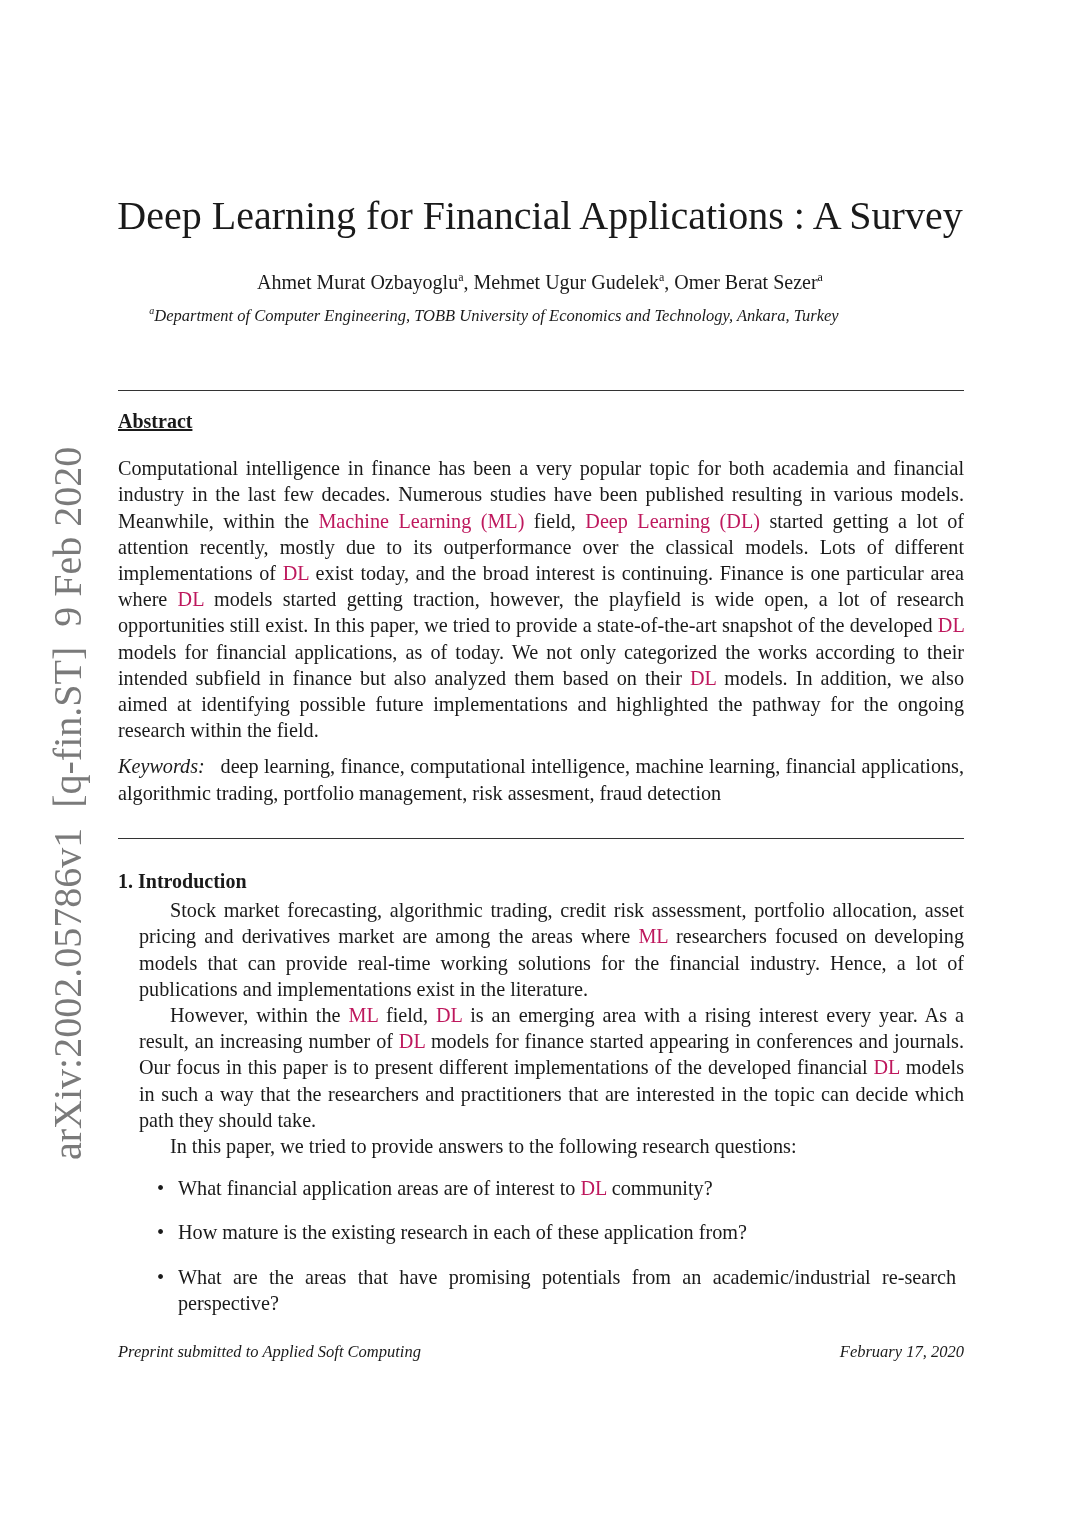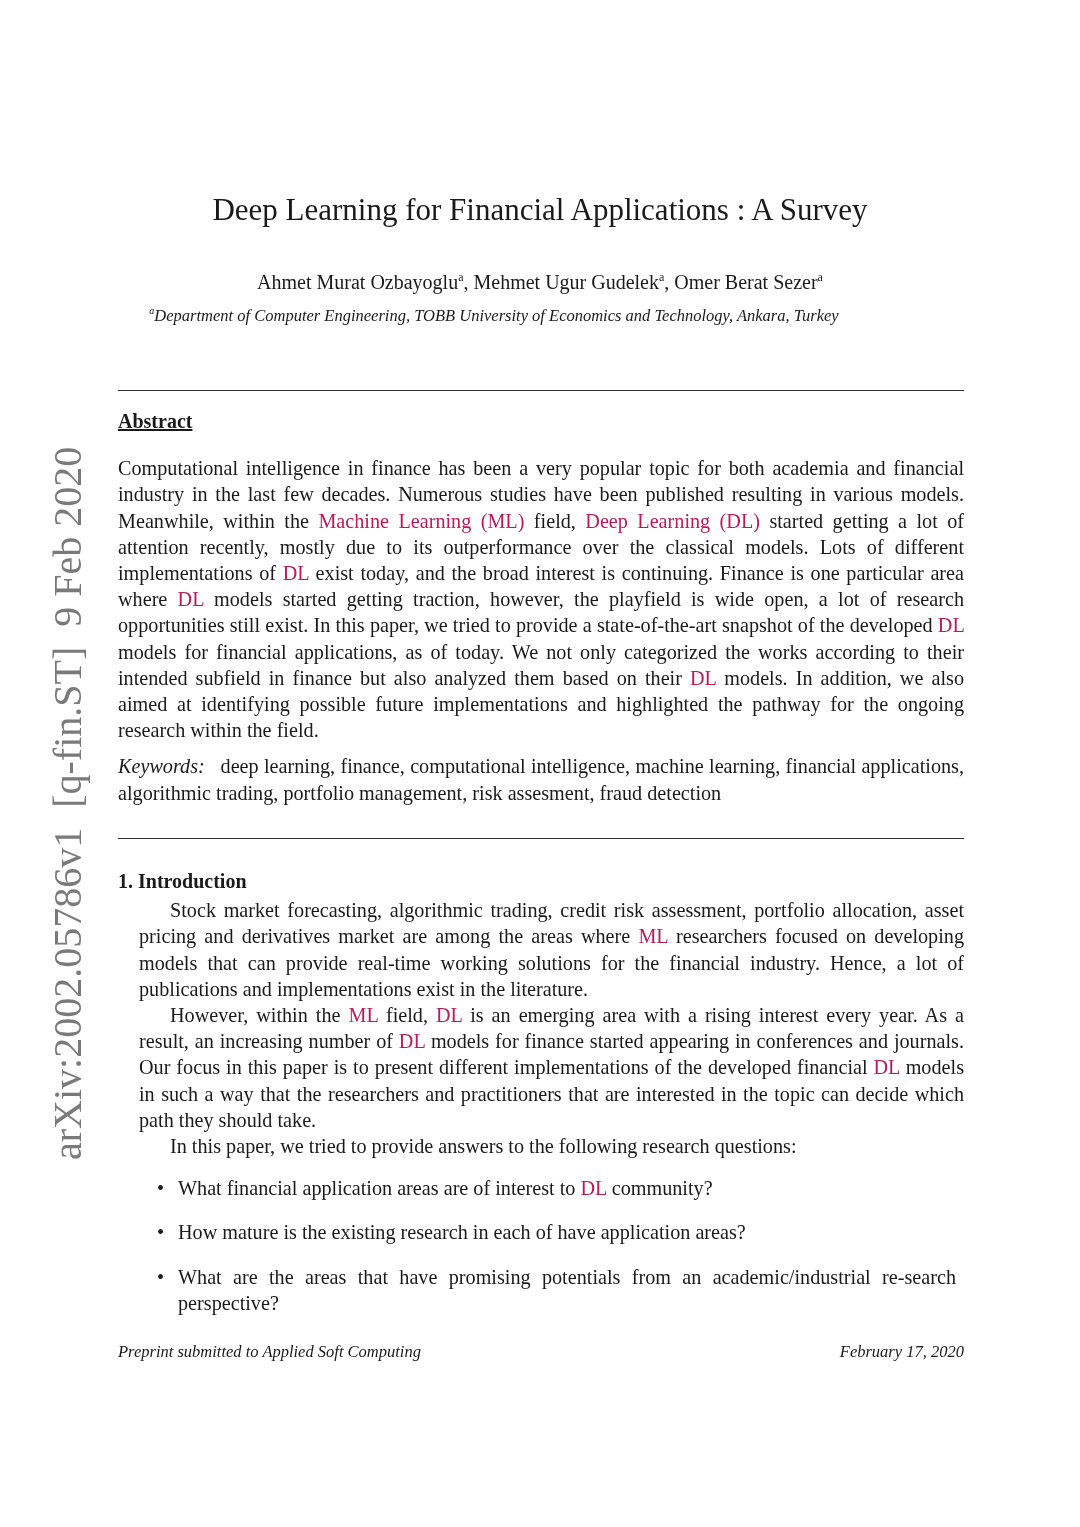--- a/index.html
+++ b/index.html
@@ -3,21 +3,21 @@
 <meta charset="utf-8">
 <style>
   html, body { margin:0; padding:0; background:#fff; }
   body { width:1080px; height:1527px; position:relative; overflow:hidden;
          font-family:"DejaVu Serif","Liberation Serif",serif; color:#1a1a1a; }
   .link { color:#be185d; }
   #sidebar-stamp { position:absolute; left:-272px; top:790px; width:680px; height:60px;
      transform:rotate(-90deg); transform-origin:center; text-align:center;
      font-family:"Liberation Serif",serif; font-size:40px; color:#7a7a7a; white-space:pre; line-height:60px;}
   .title { position:absolute; top:192px; left:0; width:1080px; text-align:center;
-     font-family:"Liberation Serif",serif; font-size:31px; }
+     font-family:"Liberation Serif",serif; font-size:40px; }
   .authors { position:absolute; top:262px; left:0; width:1080px; text-align:center;
      font-family:"Liberation Serif",serif; font-size:20px;margin-top:8px; }
   .authors sup { font-size:12px; }
   .affil { position:absolute; top:305px; left:0; width:988px; text-align:center;
      font-family:"Liberation Serif",serif; font-size:16.5px; font-style:italic; }
   .affil sup { font-size:10px; }
   .rule { position:absolute; left:118px; width:846px; height:0; border-top:1.5px solid #333; }
   .content { position:absolute; left:118px; width:846px; font-family:"Liberation Serif",serif;
      font-size:20.2px; line-height:26.2px; text-align:justify; }
   h2 { margin:0; font-size:20px; font-weight:bold; font-family:"Liberation Serif",serif;}
@@ -61,21 +61,21 @@
 
 <div class="content" style="top:868px;">
   <h2 style="margin-bottom:3px;">1.  Introduction</h2>
   <div id="intro-paras">
       <p class="indent"><span>Stock market forecasting, algorithmic trading, credit risk assessment, portfolio allocation, asset pricing and derivatives market are among the areas where </span><span class="link">ML</span><span> researchers focused on developing models that can provide real-time working solutions for the financial industry. Hence, a lot of publications and implementations exist in the literature.</span></p>
       <p class="indent"><span>However, within the </span><span class="link">ML</span><span> field, </span><span class="link">DL</span><span> is an emerging area with a rising interest every year. As a result, an increasing number of </span><span class="link">DL</span><span> models for finance started appearing in conferences and journals. Our focus in this paper is to present different implementations of the developed financial </span><span class="link">DL</span><span> models in such a way that the researchers and practitioners that are interested in the topic can decide which path they should take.</span></p>
       <p class="indent"><span>In this paper, we tried to provide answers to the following research questions:</span></p>
     </div>
   <ul id="questions" style="margin-top:16px;">
       <li><span>What financial application areas are of interest to </span><span class="link">DL</span><span> community?</span></li>
-      <li><span>How mature is the existing research in each of have application areas?</span></li>
+      <li><span>How mature is the existing research in each of these application from?</span></li>
       <li><span>What are the areas that have promising potentials from an academic/industrial re-search perspective?</span></li>
     </ul>
 </div>
 
 <div class="footer">
   <span>Preprint submitted to Applied Soft Computing</span>
   <span>February 17, 2020</span>
 </div>
 
 </body></html>

